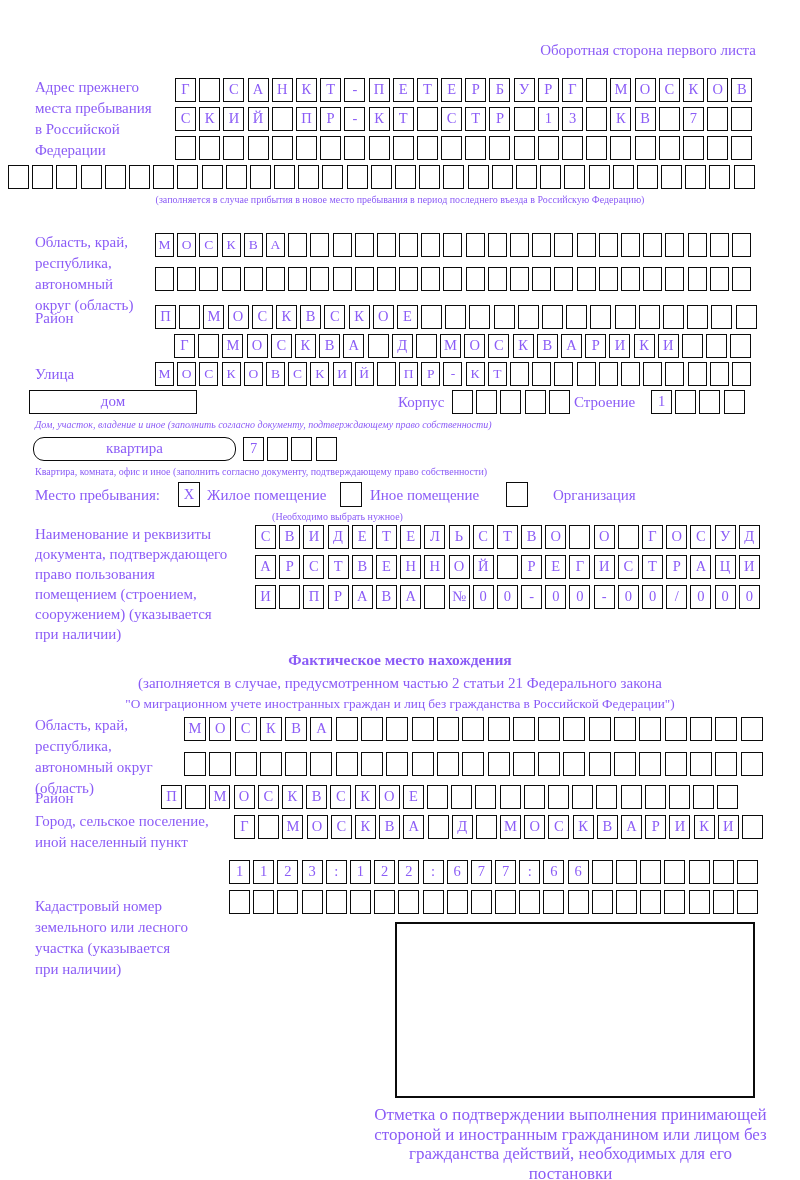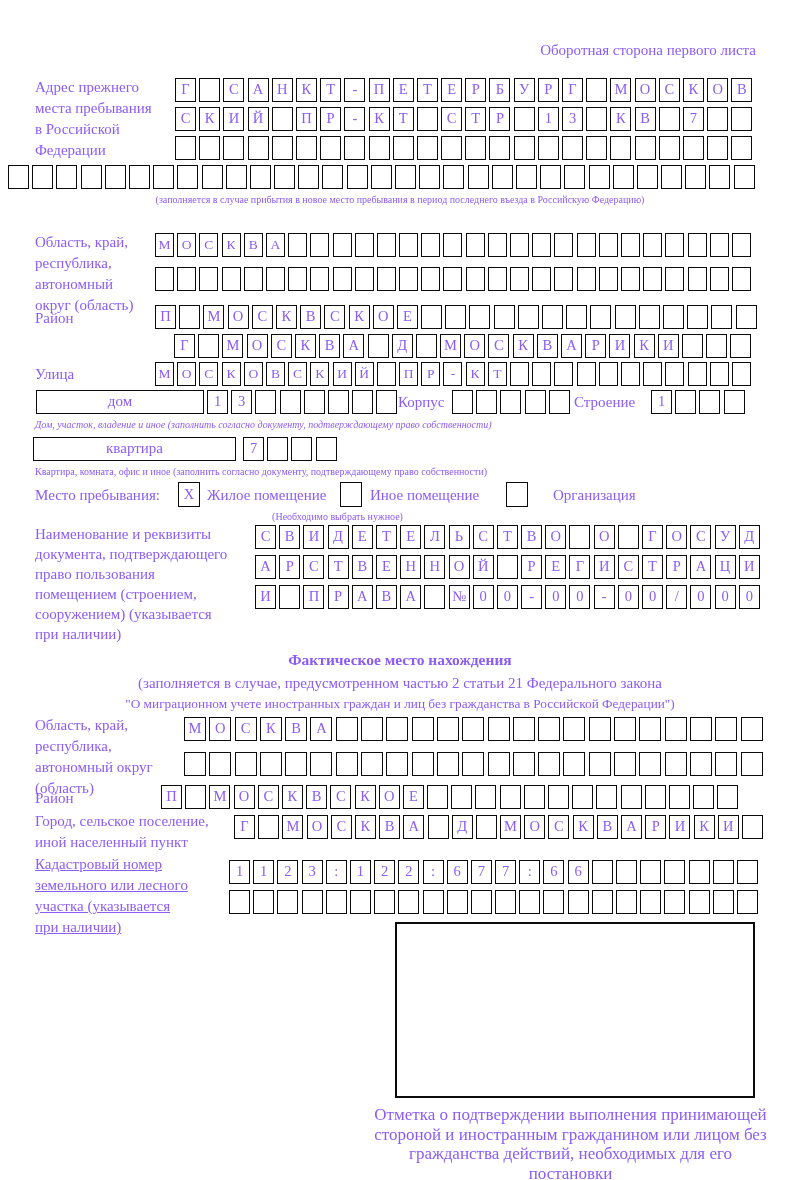--- a/index.html
+++ b/index.html
@@ -56,29 +56,28 @@
   <div class="abs cellrow sm" style="top:251px; left:155px;"><span class="cell"></span><span class="cell"></span><span class="cell"></span><span class="cell"></span><span class="cell"></span><span class="cell"></span><span class="cell"></span><span class="cell"></span><span class="cell"></span><span class="cell"></span><span class="cell"></span><span class="cell"></span><span class="cell"></span><span class="cell"></span><span class="cell"></span><span class="cell"></span><span class="cell"></span><span class="cell"></span><span class="cell"></span><span class="cell"></span><span class="cell"></span><span class="cell"></span><span class="cell"></span><span class="cell"></span><span class="cell"></span><span class="cell"></span><span class="cell"></span></div>
 
   <div class="abs lbl" style="top:292px; left:35px;">Район</div>
   <div class="abs cellrow" style="top:289px; left:155px;"><span class="cell">П</span><span class="cell"></span><span class="cell">М</span><span class="cell">О</span><span class="cell">С</span><span class="cell">К</span><span class="cell">В</span><span class="cell">С</span><span class="cell">К</span><span class="cell">О</span><span class="cell">Е</span><span class="cell"></span><span class="cell"></span><span class="cell"></span><span class="cell"></span><span class="cell"></span><span class="cell"></span><span class="cell"></span><span class="cell"></span><span class="cell"></span><span class="cell"></span><span class="cell"></span><span class="cell"></span><span class="cell"></span><span class="cell"></span></div>
 
   <div class="abs cellrow" style="top:318px; left:174px;"><span class="cell">Г</span><span class="cell"></span><span class="cell">М</span><span class="cell">О</span><span class="cell">С</span><span class="cell">К</span><span class="cell">В</span><span class="cell">А</span><span class="cell"></span><span class="cell">Д</span><span class="cell"></span><span class="cell">М</span><span class="cell">О</span><span class="cell">С</span><span class="cell">К</span><span class="cell">В</span><span class="cell">А</span><span class="cell">Р</span><span class="cell">И</span><span class="cell">К</span><span class="cell">И</span><span class="cell"></span><span class="cell"></span><span class="cell"></span></div>
 
   <div class="abs lbl" style="top:348px; left:35px;">Улица</div>
   <div class="abs cellrow sm" style="top:346px; left:155px;"><span class="cell">М</span><span class="cell">О</span><span class="cell">С</span><span class="cell">К</span><span class="cell">О</span><span class="cell">В</span><span class="cell">С</span><span class="cell">К</span><span class="cell">И</span><span class="cell">Й</span><span class="cell"></span><span class="cell">П</span><span class="cell">Р</span><span class="cell">-</span><span class="cell">К</span><span class="cell">Т</span><span class="cell"></span><span class="cell"></span><span class="cell"></span><span class="cell"></span><span class="cell"></span><span class="cell"></span><span class="cell"></span><span class="cell"></span><span class="cell"></span><span class="cell"></span><span class="cell"></span></div>
 
-  <div class="abs wordbox" style="top:374px; left:36px; width:168px;">дом</div>
-  <div class="abs cellrow" style="top:374px; left:207px;"><span class="cell">1</span><span class="cell">3</span><span class="cell"></span><span class="cell"></span><span class="cell"></span><span class="cell"></span><span class="cell"></span><span class="cell"></span></div>
+  <div class="abs wordbox" style="top:374px; left:29px; width:168px;">дом</div>
   <div class="abs lbl" style="top:376px; left:398px;">Корпус</div>
   <div class="abs cellrow" style="top:374px; left:452px;"><span class="cell"></span><span class="cell"></span><span class="cell"></span><span class="cell"></span><span class="cell"></span></div>
   <div class="abs lbl" style="top:376px; left:574px;">Строение</div>
   <div class="abs cellrow" style="top:374px; left:651px;"><span class="cell">1</span><span class="cell"></span><span class="cell"></span><span class="cell"></span></div>
   <div class="abs note" style="top:400px; left:35px; width:680px; text-align:left;font-style:italic;">Дом, участок, владение и иное (заполнить согласно документу, подтверждающему право собственности)</div>
 
-  <div class="abs wordbox" style="top:421px; left:33px; width:203px;">квартира</div>
+  <div class="abs wordbox" style="top:421px; left:33px; width:203px;border-radius:11px;">квартира</div>
   <div class="abs cellrow" style="top:421px; left:243px;"><span class="cell">7</span><span class="cell"></span><span class="cell"></span><span class="cell"></span></div>
   <div class="abs note" style="top:447px; left:35px; width:690px; text-align:left;">Квартира, комната, офис и иное (заполнить согласно документу, подтверждающему право собственности)</div>
 
   <div class="abs lbl" style="top:469px; left:35px;">Место пребывания:</div>
   <div class="abs cellrow cb" style="top:466px; left:178px;"><span class="cell">X</span></div>
   <div class="abs lbl" style="top:469px; left:207px;">Жилое помещение</div>
   <div class="abs cellrow cb" style="top:466px; left:340px;"><span class="cell"></span></div>
   <div class="abs lbl" style="top:469px; left:370px;">Иное помещение</div>
   <div class="abs cellrow cb" style="top:466px; left:506px;"><span class="cell"></span></div>
   <div class="abs lbl" style="top:469px; left:553px;">Организация</div>
@@ -105,21 +104,21 @@
   <div class="abs cellrow lg" style="top:701px; left:184px;"><span class="cell">М</span><span class="cell">О</span><span class="cell">С</span><span class="cell">К</span><span class="cell">В</span><span class="cell">А</span><span class="cell"></span><span class="cell"></span><span class="cell"></span><span class="cell"></span><span class="cell"></span><span class="cell"></span><span class="cell"></span><span class="cell"></span><span class="cell"></span><span class="cell"></span><span class="cell"></span><span class="cell"></span><span class="cell"></span><span class="cell"></span><span class="cell"></span><span class="cell"></span><span class="cell"></span></div>
   <div class="abs cellrow lg" style="top:736px; left:184px;"><span class="cell"></span><span class="cell"></span><span class="cell"></span><span class="cell"></span><span class="cell"></span><span class="cell"></span><span class="cell"></span><span class="cell"></span><span class="cell"></span><span class="cell"></span><span class="cell"></span><span class="cell"></span><span class="cell"></span><span class="cell"></span><span class="cell"></span><span class="cell"></span><span class="cell"></span><span class="cell"></span><span class="cell"></span><span class="cell"></span><span class="cell"></span><span class="cell"></span><span class="cell"></span></div>
 
   <div class="abs lbl" style="top:772px; left:35px;">Район</div>
   <div class="abs cellrow" style="top:769px; left:161px;"><span class="cell">П</span><span class="cell"></span><span class="cell">М</span><span class="cell">О</span><span class="cell">С</span><span class="cell">К</span><span class="cell">В</span><span class="cell">С</span><span class="cell">К</span><span class="cell">О</span><span class="cell">Е</span><span class="cell"></span><span class="cell"></span><span class="cell"></span><span class="cell"></span><span class="cell"></span><span class="cell"></span><span class="cell"></span><span class="cell"></span><span class="cell"></span><span class="cell"></span><span class="cell"></span><span class="cell"></span><span class="cell"></span></div>
 
   <div class="abs lbl" style="top:795px; left:35px; width:200px;">Город, сельское поселение,
 иной населенный пункт</div>
   <div class="abs cellrow" style="top:799px; left:234px;"><span class="cell">Г</span><span class="cell"></span><span class="cell">М</span><span class="cell">О</span><span class="cell">С</span><span class="cell">К</span><span class="cell">В</span><span class="cell">А</span><span class="cell"></span><span class="cell">Д</span><span class="cell"></span><span class="cell">М</span><span class="cell">О</span><span class="cell">С</span><span class="cell">К</span><span class="cell">В</span><span class="cell">А</span><span class="cell">Р</span><span class="cell">И</span><span class="cell">К</span><span class="cell">И</span><span class="cell"></span></div>
 
-  <div class="abs lbl" style="top:838px; left:35px; width:185px;text-decoration:underline;">Кадастровый номер
+  <div class="abs lbl" style="top:880px; left:35px; width:185px;">Кадастровый номер
 земельного или лесного
 участка (указывается
 при наличии)</div>
   <div class="abs cellrow" style="top:844px; left:229px;"><span class="cell">1</span><span class="cell">1</span><span class="cell">2</span><span class="cell">3</span><span class="cell">:</span><span class="cell">1</span><span class="cell">2</span><span class="cell">2</span><span class="cell">:</span><span class="cell">6</span><span class="cell">7</span><span class="cell">7</span><span class="cell">:</span><span class="cell">6</span><span class="cell">6</span><span class="cell"></span><span class="cell"></span><span class="cell"></span><span class="cell"></span><span class="cell"></span><span class="cell"></span><span class="cell"></span></div>
   <div class="abs cellrow" style="top:874px; left:229px;"><span class="cell"></span><span class="cell"></span><span class="cell"></span><span class="cell"></span><span class="cell"></span><span class="cell"></span><span class="cell"></span><span class="cell"></span><span class="cell"></span><span class="cell"></span><span class="cell"></span><span class="cell"></span><span class="cell"></span><span class="cell"></span><span class="cell"></span><span class="cell"></span><span class="cell"></span><span class="cell"></span><span class="cell"></span><span class="cell"></span><span class="cell"></span><span class="cell"></span></div>
 
   <div class="abs stamp" style="top:906px; left:395px; width:360px; height:176px;"></div>
   <div class="abs note" style="top:1089px; left:368px; width:405px; font-size:17px; line-height:19.5px; white-space:pre-line;">Отметка о подтверждении выполнения принимающей
 стороной и иностранным гражданином или лицом без
 гражданства действий, необходимых для его постановки

